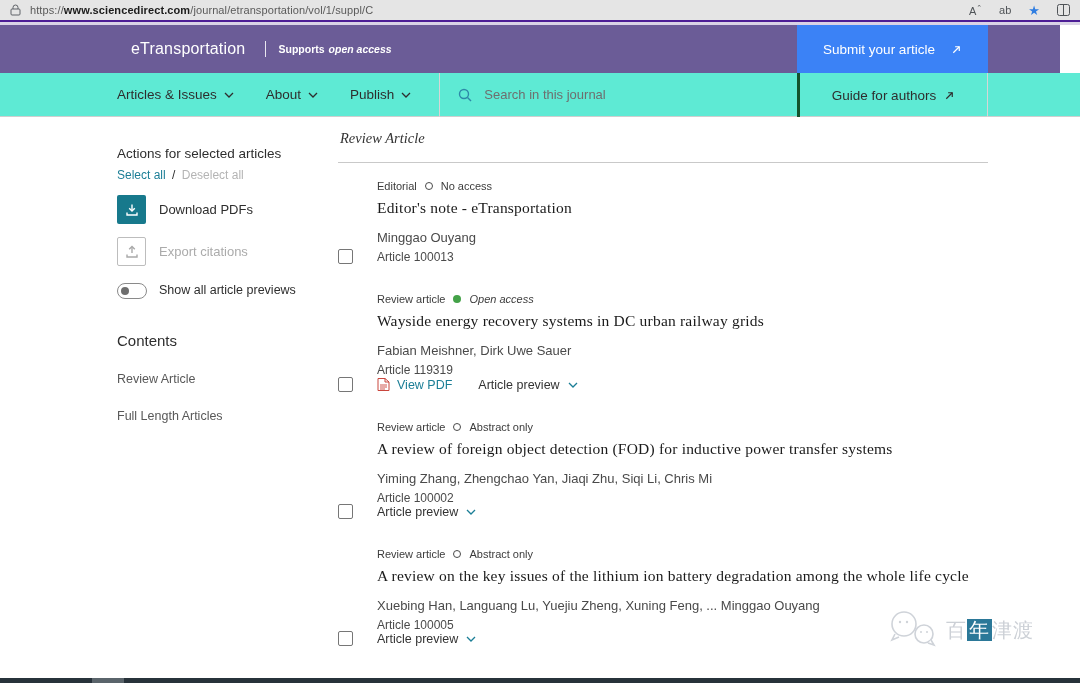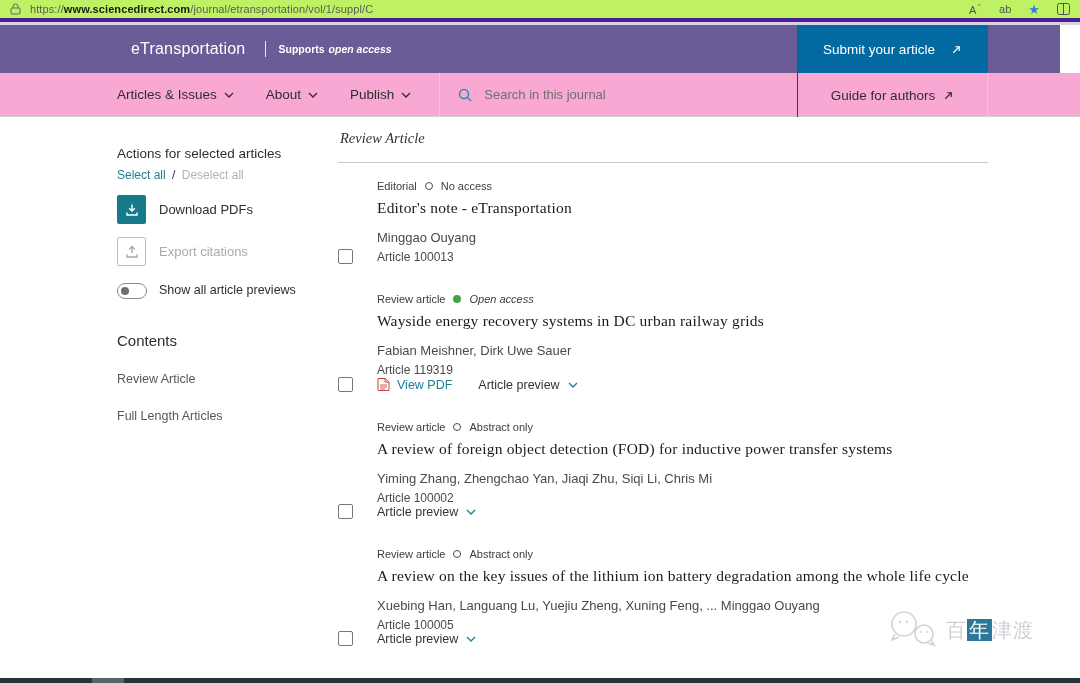--- a/index.html
+++ b/index.html
@@ -2,58 +2,58 @@
 <html><head>
 <meta charset="utf-8">
 <style>
   * { margin:0; padding:0; box-sizing:border-box; }
   html,body { width:1080px; height:683px; background:#fff; overflow:hidden;
               font-family:"Liberation Sans", sans-serif; }
   .stage { position:relative; width:1080px; height:683px; background:#fff; }
 
   
   .browser-bar { position:absolute; top:0; left:0; width:1080px; height:22px;
-    background:#bef264; border-bottom:4px solid #4c1d95; display:flex; align-items:center; padding:0 10px; }
+    background:#e5e5e5; border-bottom:2px solid #4c1d95; display:flex; align-items:center; padding:0 10px; }
   .lock { width:11px; height:12px; margin-right:9px; color:#5f6368; flex:0 0 auto; }
   .url { font-size:11px; color:#5a5a5a; letter-spacing:.1px; white-space:nowrap; }
   .url b { color:#1b1b1b; font-weight:bold; }
   .browser-icons { margin-left:auto; display:flex; align-items:center; gap:17px; }
   .bicon { font-size:11px; color:#4f5357; line-height:1; }
   .bicon.star { color:#2f7de1; font-size:13px; }
   .bicon sup { font-size:7px; }
   .split-icon { width:13px; height:12px; color:#4f5357; }
 
   .lavender { position:absolute; top:22px; left:0; width:1080px; height:3px; background:#d9d3e6; }
 
   
   .site-header { position:absolute; top:25px; left:0; width:1060px; height:48px;
     background:#6b5c97; display:flex; align-items:center; }
   .brand { color:#fff; font-size:16px; margin-left:131px; letter-spacing:.2px; }
   .tagline { color:#fff; font-size:10.5px; margin-left:20px; padding-left:12px;
     border-left:1px solid rgba(255,255,255,.85); height:16px; display:flex; align-items:center; font-weight:bold;}
   .tagline .oa { font-style:italic; font-weight:bold; margin-left:4px; }
   .submit-btn { position:absolute; left:797px; top:0; width:191px; height:48px;
-    background:#0369a1; color:#fff; font-size:13.5px; display:flex; align-items:center;
+    background:#3b82f6; color:#fff; font-size:13.5px; display:flex; align-items:center;
     justify-content:center; gap:16px; cursor:pointer; }
   .ne-arrow { width:11px; height:11px; }
 
   
   .nav-row { position:absolute; top:73px; left:0; width:1080px; height:44px;
-    background:#f9a8d4; border-bottom:1px solid #cfcfcf; display:flex; align-items:center; }
+    background:#5eead4; border-bottom:1px solid #cfcfcf; display:flex; align-items:center; }
   .nav-links { display:flex; align-items:center; margin-left:117px; gap:32px; }
   .nav-item { display:flex; align-items:center; gap:7px; font-size:13.5px; color:#2e2e2e; cursor:pointer; }
   .chev { width:10px; height:6px; color:#2e2e2e; }
   .nav-sep { width:1px; height:44px; background:#d6d6d6; margin-left:28px; }
   .search-box { display:flex; align-items:center; gap:12px; margin-left:18px; }
   .search-glyph { width:14px; height:14px; color:#2d89a8; }
   .search-input { border:none; outline:none; font-size:13px; color:#555; width:180px;
     font-family:"Liberation Sans", sans-serif; background:transparent; }
   .search-input::placeholder { color:#6e6e6e; opacity:1; }
   .guide-btn { position:absolute; left:797px; top:0; width:191px; height:44px;
-    border-left:1px solid #14532d; border-right:1px solid #d6d6d6; display:flex;
+    border-left:3px solid #14532d; border-right:1px solid #d6d6d6; display:flex;
     align-items:center; justify-content:center; gap:8px; font-size:13.5px; color:#2e2e2e; cursor:pointer; }
 
   
   .sidebar { position:absolute; left:117px; top:146px; width:210px; }
   .sb-title { font-size:13.5px; color:#2e2e2e; }
   .select-row { margin-top:7px; font-size:12px; }
   .select-all { color:#1b7e96; cursor:pointer; }
   .sep { color:#2e2e2e; margin:0 3px; }
   .deselect-all { color:#b4b4b4; }
   .action-row { display:flex; align-items:center; gap:13px; margin-top:13px; cursor:pointer; }

